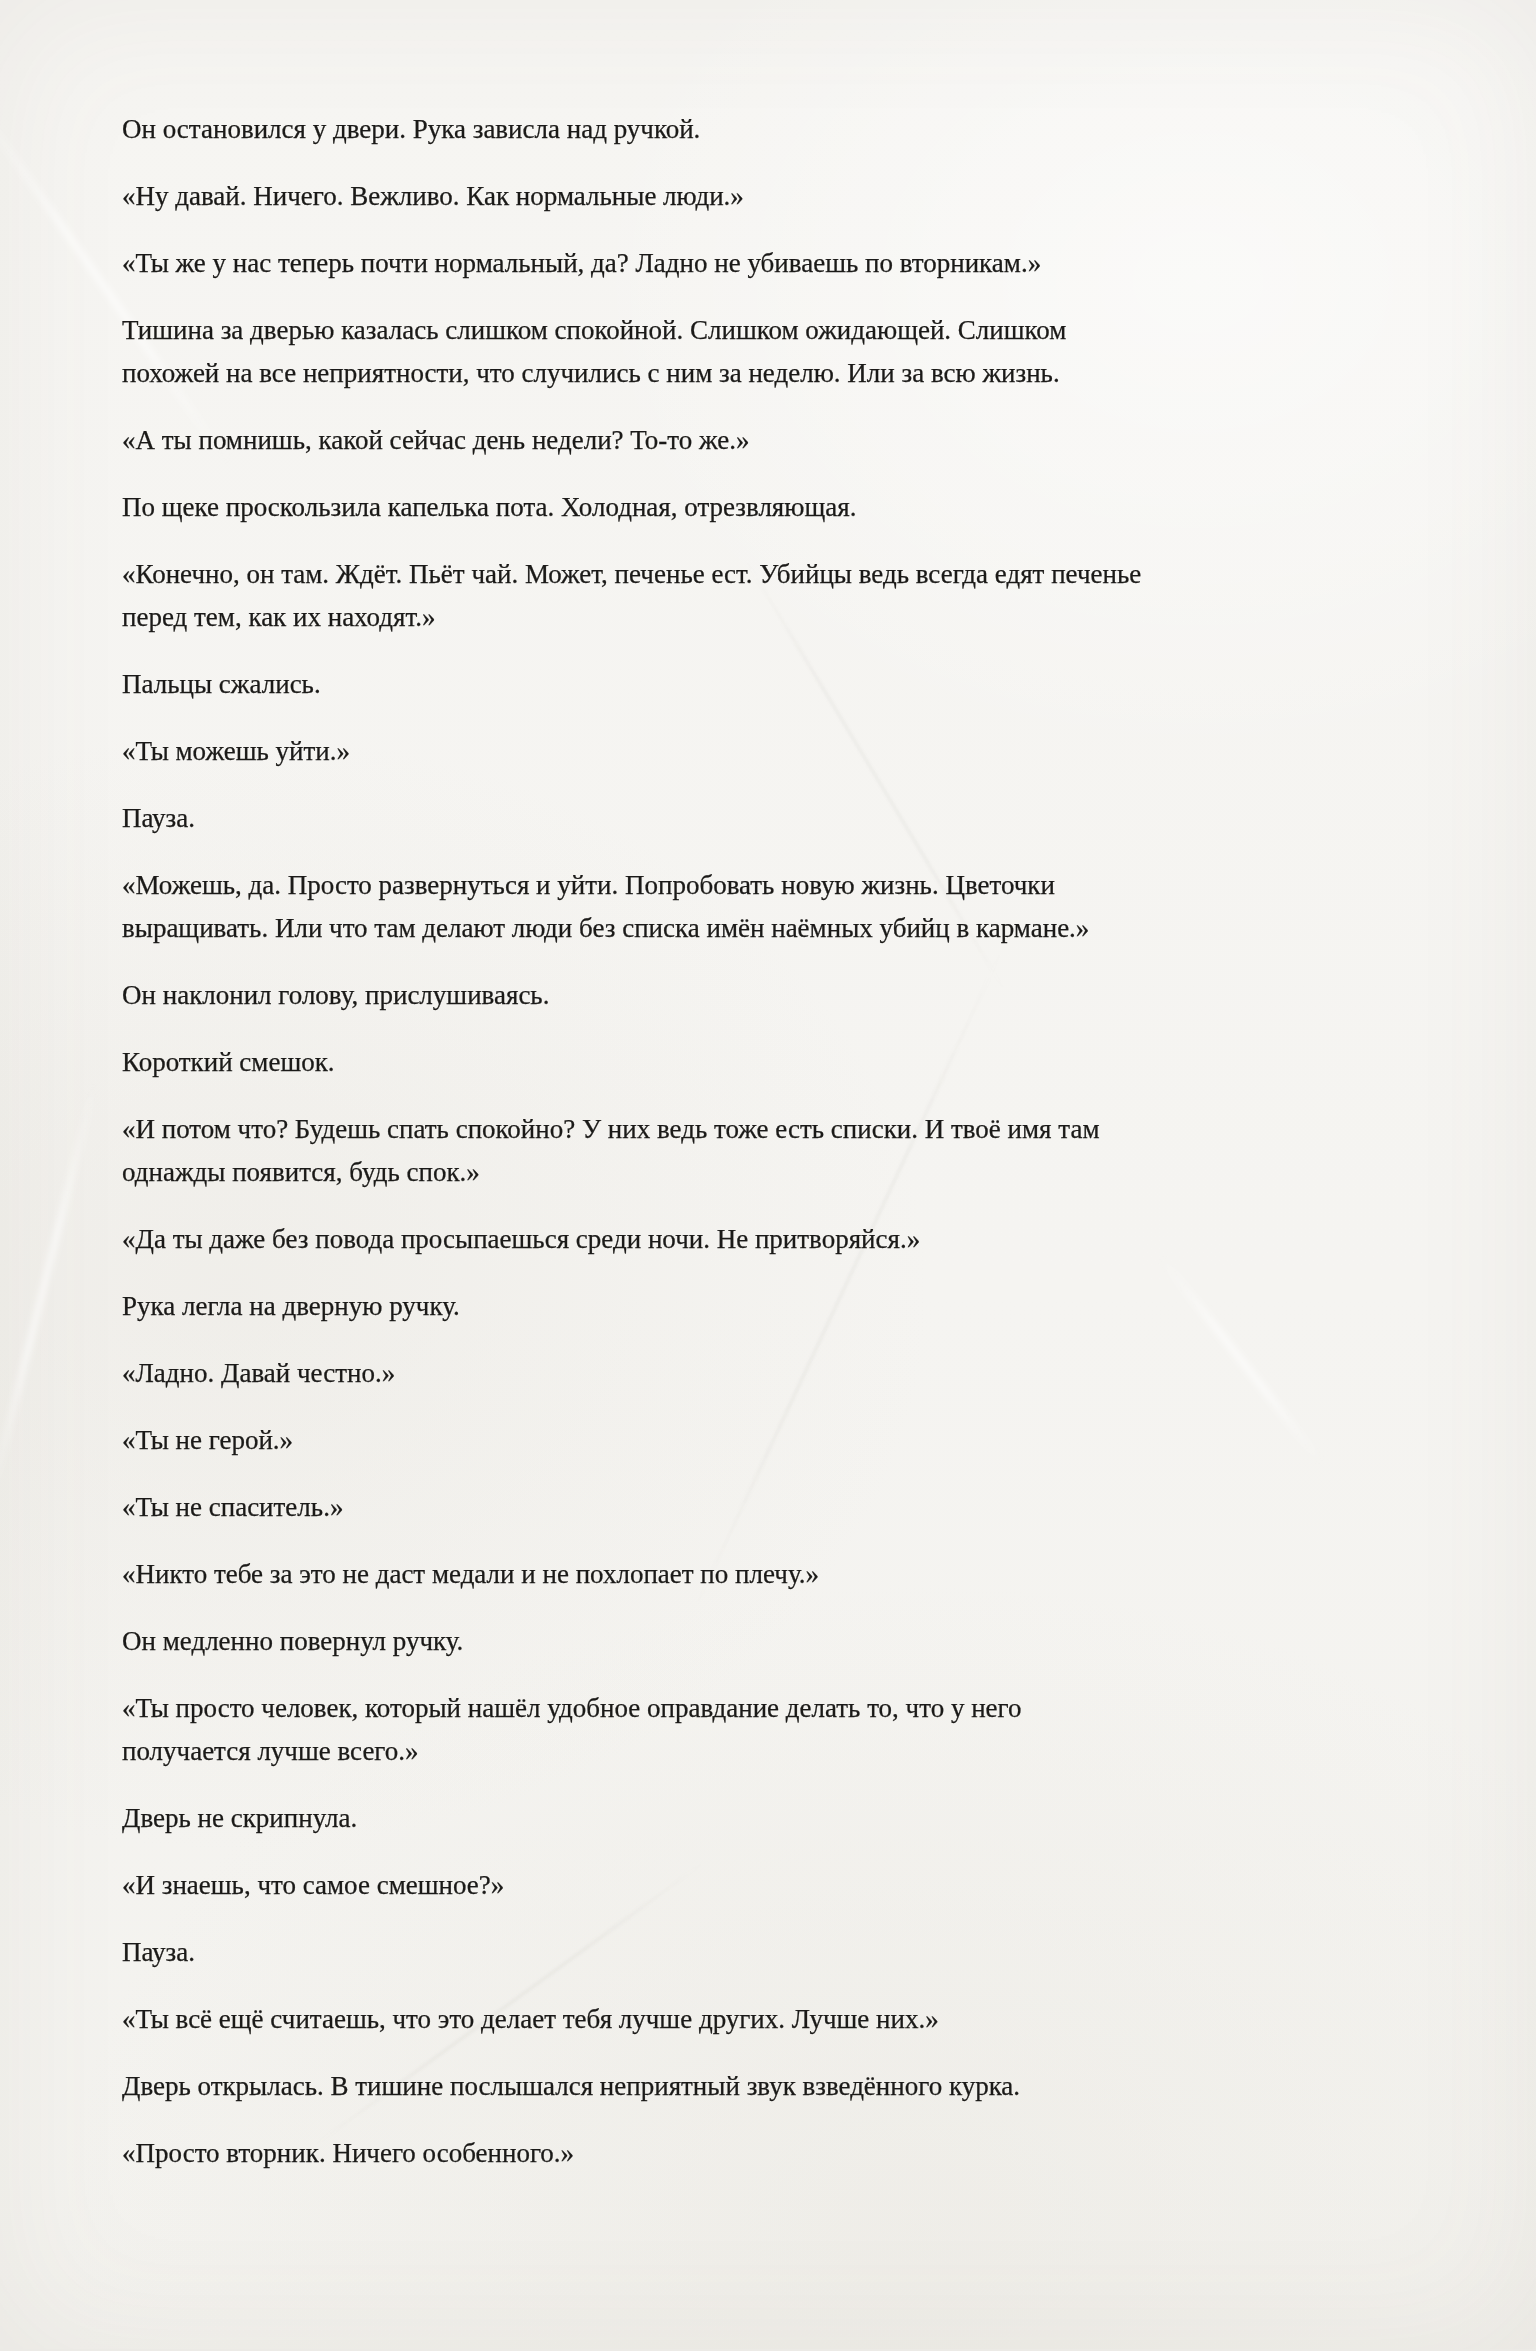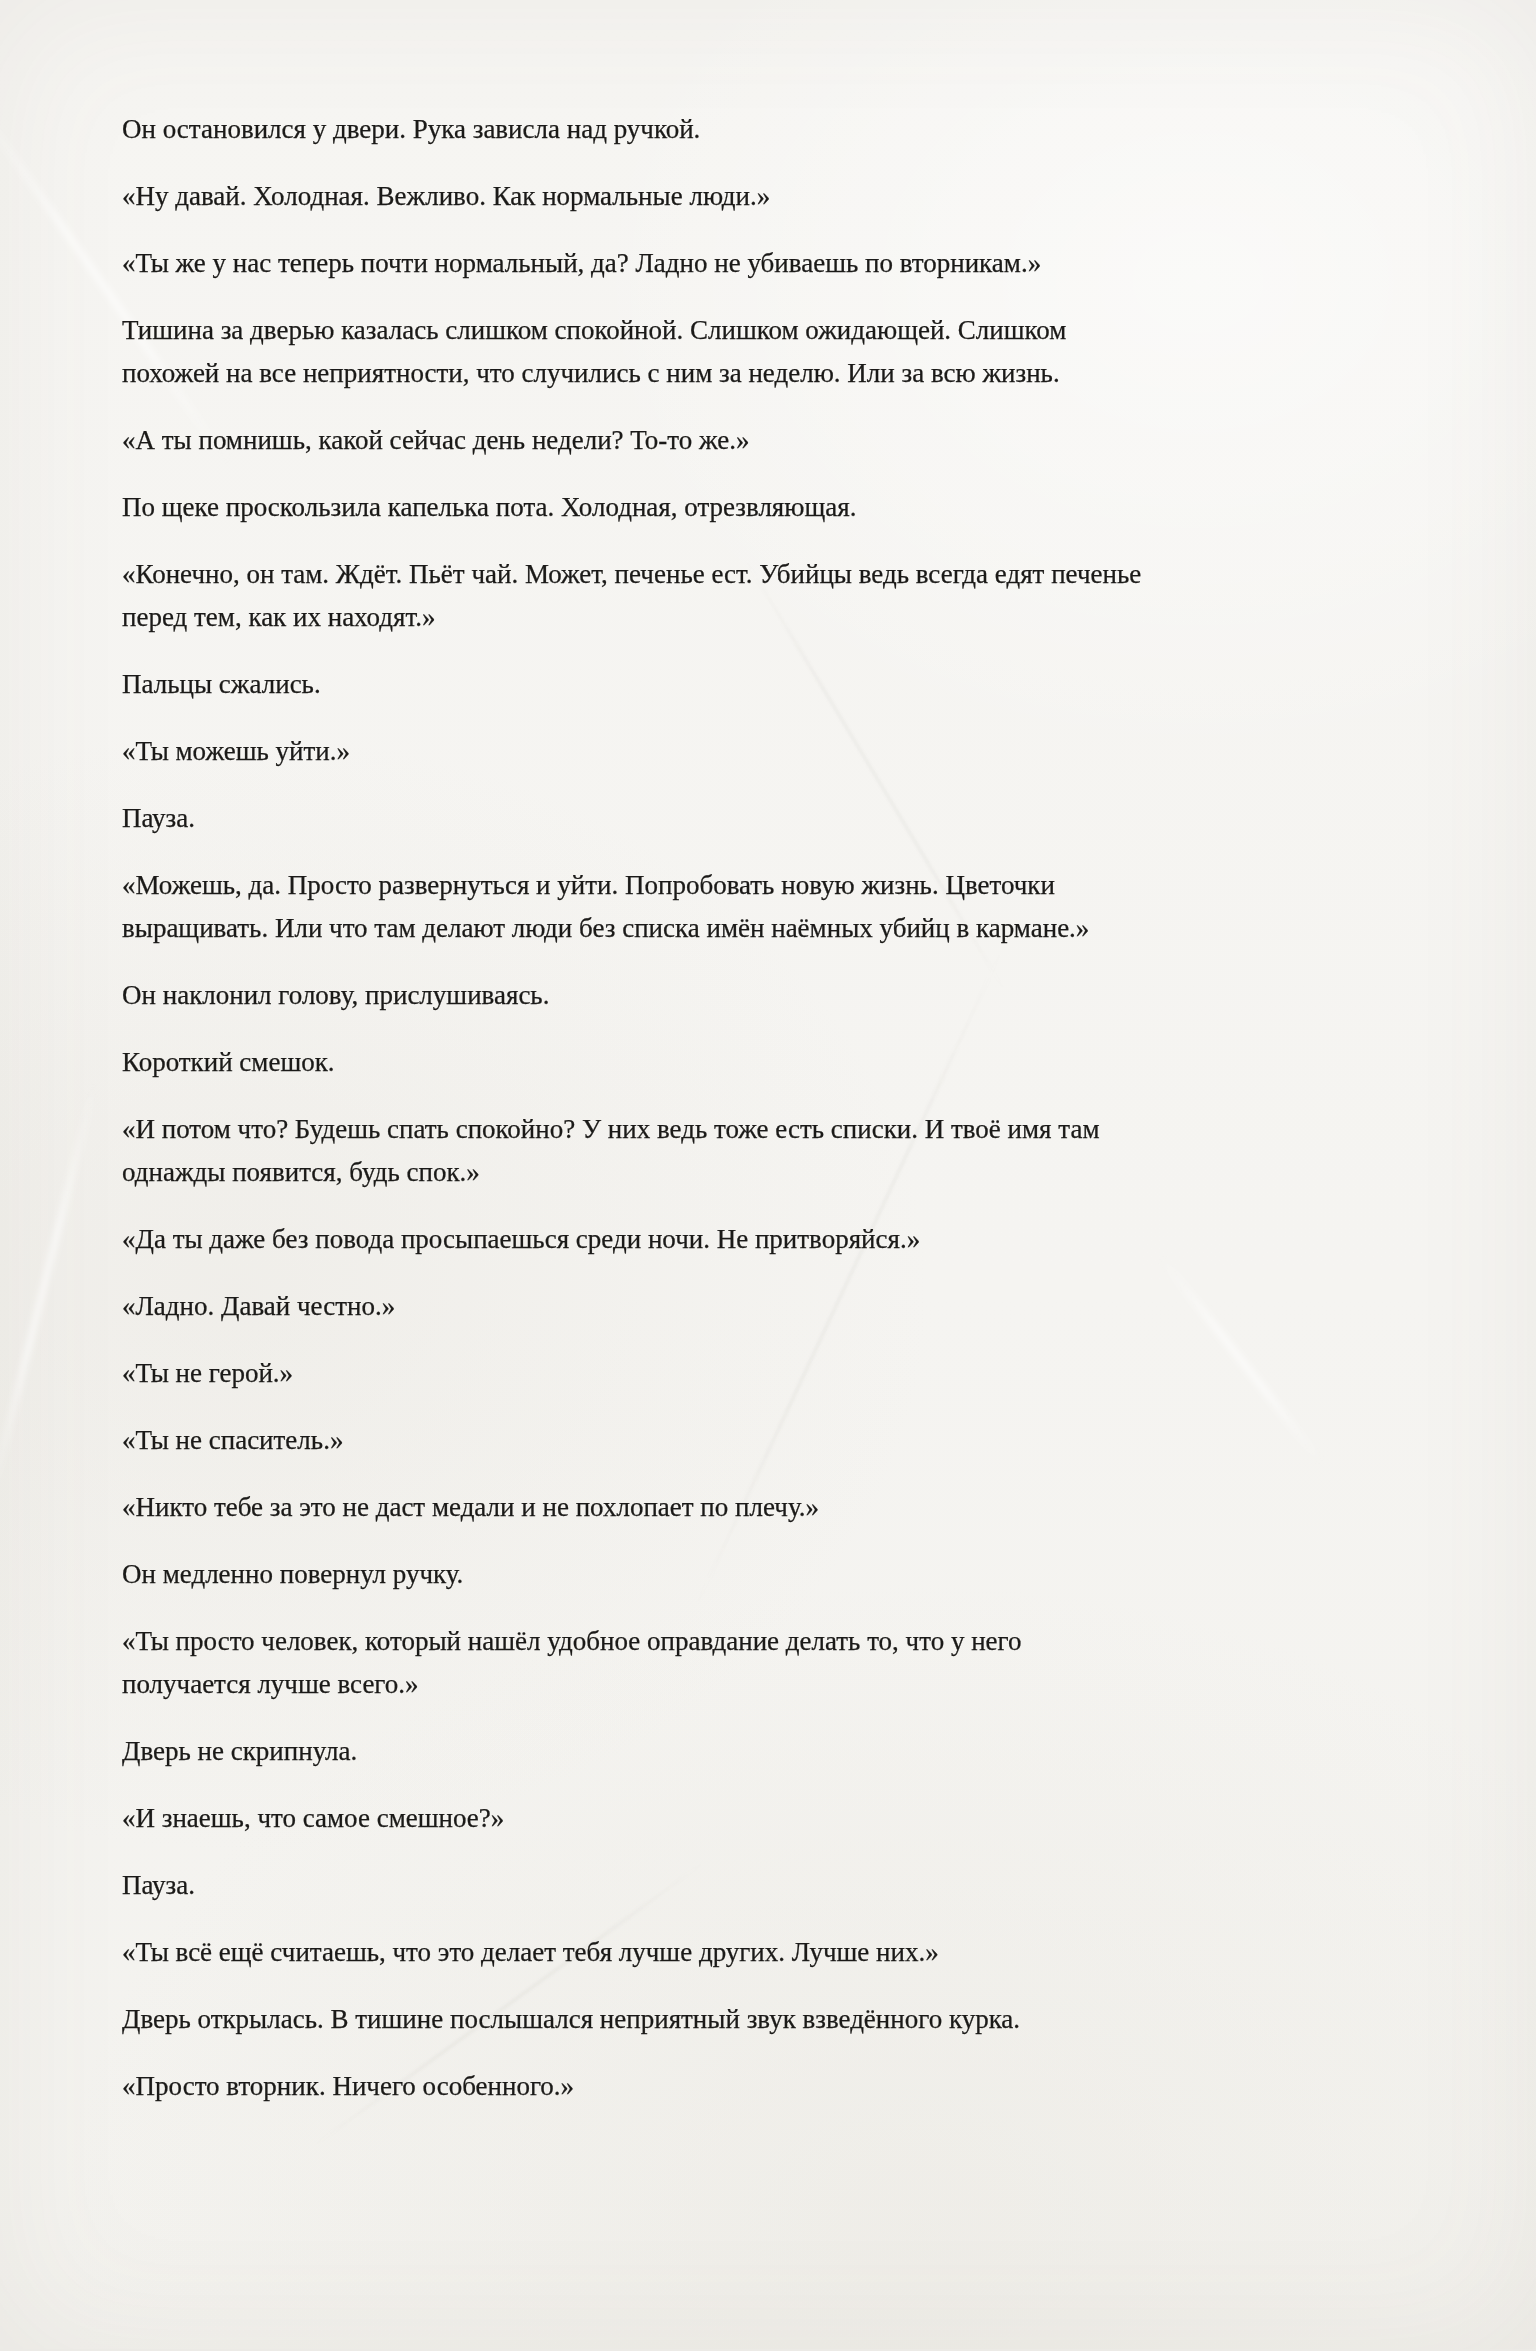--- a/index.html
+++ b/index.html
@@ -66,38 +66,39 @@
 <div class="paper">
   <div class="crease crease-light crease-1"></div>
   <div class="crease crease-line  crease-2"></div>
   <div class="crease crease-line  crease-3"></div>
   <div class="crease crease-line  crease-4"></div>
   <div class="crease crease-light crease-5"></div>
   <div class="crease crease-light crease-6"></div>
 
   <main class="text-block" id="story-text">
       <p class="para">Он остановился у двери. Рука зависла над ручкой.</p>
-      <p class="para">«Ну давай. Холодная. Вежливо. Как нормальные люди.»</p>
+      <p class="para">«Ну давай. Ничего. Вежливо. Как нормальные люди.»</p>
       <p class="para">«Ты же у нас теперь почти нормальный, да? Ладно не убиваешь по вторникам.»</p>
       <p class="para">Тишина за дверью казалась слишком спокойной. Слишком ожидающей. Слишком
 похожей на все неприятности, что случились с ним за неделю. Или за всю жизнь.</p>
       <p class="para">«А ты помнишь, какой сейчас день недели? То-то же.»</p>
       <p class="para">По щеке проскользила капелька пота. Холодная, отрезвляющая.</p>
       <p class="para">«Конечно, он там. Ждёт. Пьёт чай. Может, печенье ест. Убийцы ведь всегда едят печенье
 перед тем, как их находят.»</p>
       <p class="para">Пальцы сжались.</p>
       <p class="para">«Ты можешь уйти.»</p>
       <p class="para">Пауза.</p>
       <p class="para">«Можешь, да. Просто развернуться и уйти. Попробовать новую жизнь. Цветочки
 выращивать. Или что там делают люди без списка имён наёмных убийц в кармане.»</p>
       <p class="para">Он наклонил голову, прислушиваясь.</p>
       <p class="para">Короткий смешок.</p>
       <p class="para">«И потом что? Будешь спать спокойно? У них ведь тоже есть списки. И твоё имя там
 однажды появится, будь спок.»</p>
       <p class="para">«Да ты даже без повода просыпаешься среди ночи. Не притворяйся.»</p>
+      <p class="para">Рука легла на дверную ручку.</p>
       <p class="para">«Ладно. Давай честно.»</p>
       <p class="para">«Ты не герой.»</p>
       <p class="para">«Ты не спаситель.»</p>
       <p class="para">«Никто тебе за это не даст медали и не похлопает по плечу.»</p>
       <p class="para">Он медленно повернул ручку.</p>
       <p class="para">«Ты просто человек, который нашёл удобное оправдание делать то, что у него
 получается лучше всего.»</p>
       <p class="para">Дверь не скрипнула.</p>
       <p class="para">«И знаешь, что самое смешное?»</p>
       <p class="para">Пауза.</p>

